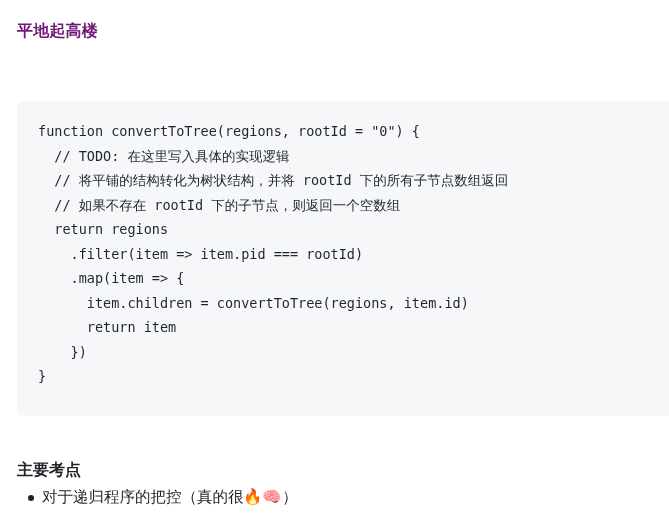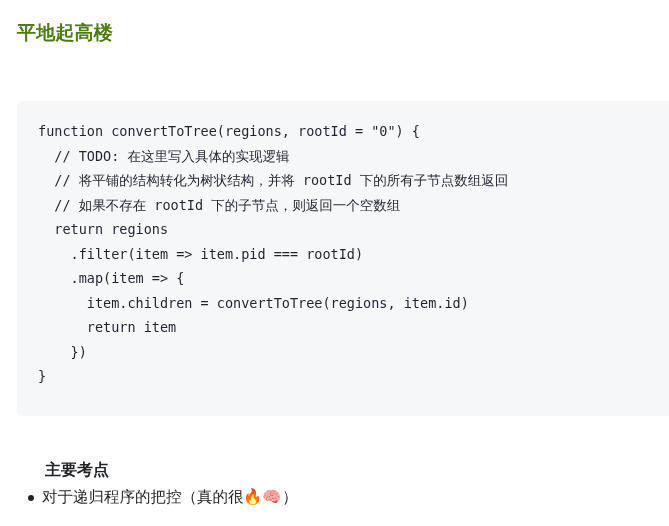--- a/index.html
+++ b/index.html
@@ -22,40 +22,40 @@
     height: 526px;
     box-sizing: border-box;
     padding: 0;
   }
 
   
   .page-title {
     position: absolute;
     left: 17px;
     top: 6px;
-    font-size: 19px;
+    font-size: 16px;
     line-height: 28px;
     font-weight: bold;
-    color: #4d7c0f;
+    color: #701a75;
     letter-spacing: 0.2px;
     white-space: nowrap;
   }
 
   
   .section-heading {
     position: absolute;
     left: 17px;
     font-size: 16px;
     line-height: 22px;
     font-weight: bold;
     color: #1f2328;
     white-space: nowrap;
   }
   .heading-answer { top: 62px; }
-  .heading-points { top: 446px; margin-left: 28px; }
+  .heading-points { top: 446px; }
 
   
   .code-block {
     position: absolute;
     left: 17px;
     top: 101px;
     width: 660px;
     height: 315px;
     box-sizing: border-box;
     background: #f6f7f9;

